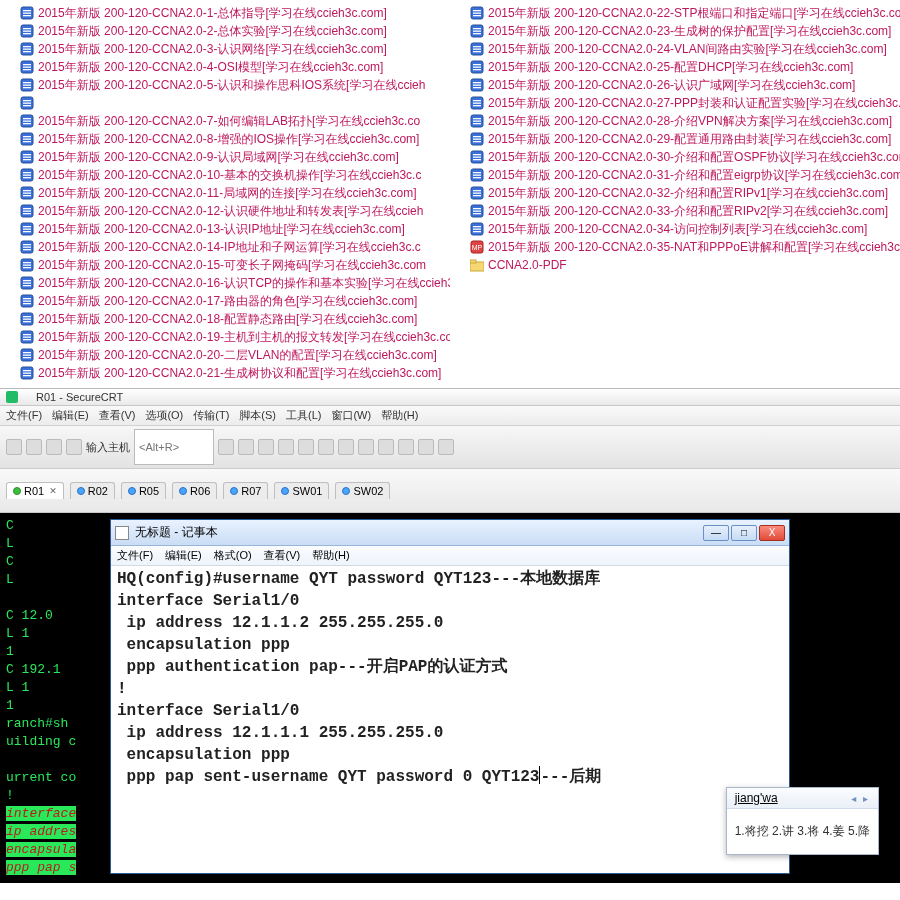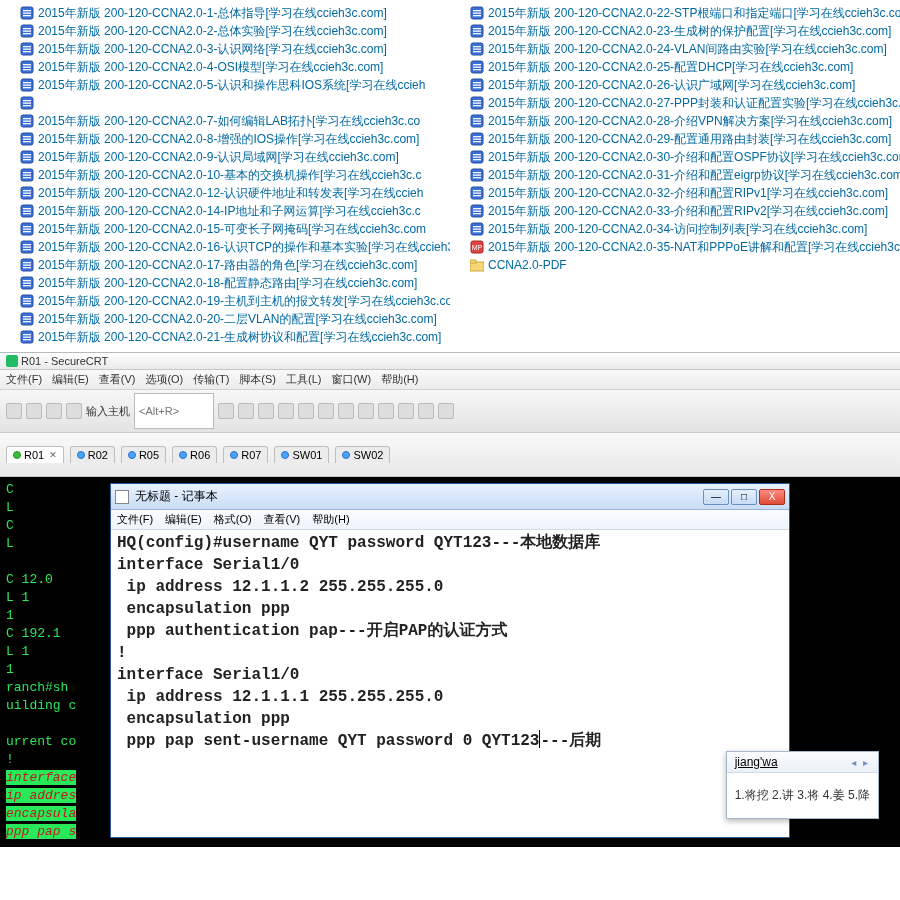--- a/index.html
+++ b/index.html
@@ -2,26 +2,26 @@
 <html><head>
 <meta charset="utf-8">
 <style>
   * { margin: 0; padding: 0; box-sizing: border-box; }
   body { font-family: "Microsoft YaHei", Arial, sans-serif; font-size: 12px; background: #fff; width: 900px; }
   .file-pane { background: #fff; padding: 4px 0 6px 0; }
   .columns { display: flex; }
   .col { width: 50%; }
   .file-item { display: flex; align-items: center; height: 18px; white-space: nowrap; overflow: hidden; cursor: default; padding-left: 20px;}
   .file-item .ficon { width: 14px; height: 14px; margin-right: 4px; flex: 0 0 14px; display:flex; align-items:center; justify-content:center;}
-  .file-item .lbl { color: #0369a1; font-size: 12px; overflow: hidden; text-overflow: clip; }
+  .file-item .lbl { color: #be185d; font-size: 12px; overflow: hidden; text-overflow: clip; }
   .folder-icon svg, .doc-icon svg, .mpp-icon svg { display:block; }
 
   
   .crt { background: #f0f0f0; border-top: 1px solid #b9b9b9; }
-  .crt-title { background: linear-gradient(#fff,#e9e9e9); border-bottom: 1px solid #c7c7c7; padding: 2px 6px; font-size: 11px; color:#333; display:flex; align-items:center; gap:3px;}
+  .crt-title { background: linear-gradient(#fff,#e9e9e9); border-bottom: 1px solid #c7c7c7; padding: 2px 6px; font-size: 11px; color:#333; display:flex; align-items:center; gap:18px;}
   .crt-title .sysicon { width:12px; height:12px; background:#2b6; border-radius:2px;}
   .crt-menu { background: linear-gradient(#f9f9f9,#ececec); border-bottom:1px solid #d0d0d0; padding: 2px 6px; font-size: 11px; display:flex; gap:10px; }
   .crt-menu span { color:#333; }
   .crt-toolbar { background: linear-gradient(#f7f7f7,#e3e3e3); border-bottom:1px solid #ccc; padding:3px 6px; display:flex; align-items:center; gap:4px; }
   .tb-btn { width:16px; height:16px; background:#ddd; border:1px solid #bbb; border-radius:2px;}
   .tb-input { font-size:11px; height:36px; border:1px solid #bbb; padding:12px 4px; width:80px; background:#fff;}
   .tb-label { font-size:11px; color:#333; }
   .crt-tabs { background:linear-gradient(#f9f9f9,#e8e8e8); border-bottom:1px solid #c8c8c8; padding:13px 6px; display:flex; gap:6px; }
   .tab { display:flex; align-items:center; gap:3px; padding:2px 6px; border:1px solid #bfbfbf; border-bottom:none; background:#fff; border-radius:3px 3px 0 0; font-size:11px; }
   .tab.inactive { background:#ececec; }
@@ -166,21 +166,43 @@
         </div>
         <div class="file-item">
           <span class="ficon doc-icon">
             <svg width="14" height="14">
               <rect x="1" y="1" width="12" height="12" rx="2" fill="#3a6fd8" stroke="#274f9e"></rect>
               <rect x="3" y="4" width="8" height="1.3" fill="#fff"></rect>
               <rect x="3" y="6.5" width="8" height="1.3" fill="#fff"></rect>
               <rect x="3" y="9" width="8" height="1.3" fill="#fff"></rect>
             </svg>
           </span>
+          <span class="lbl">2015年新版 200-120-CCNA2.0-11-局域网的连接[学习在线ccieh3c.com]</span>
+        </div>
+        <div class="file-item">
+          <span class="ficon doc-icon">
+            <svg width="14" height="14">
+              <rect x="1" y="1" width="12" height="12" rx="2" fill="#3a6fd8" stroke="#274f9e"></rect>
+              <rect x="3" y="4" width="8" height="1.3" fill="#fff"></rect>
+              <rect x="3" y="6.5" width="8" height="1.3" fill="#fff"></rect>
+              <rect x="3" y="9" width="8" height="1.3" fill="#fff"></rect>
+            </svg>
+          </span>
           <span class="lbl">2015年新版 200-120-CCNA2.0-12-认识硬件地址和转发表[学习在线ccieh</span>
+        </div>
+        <div class="file-item">
+          <span class="ficon doc-icon">
+            <svg width="14" height="14">
+              <rect x="1" y="1" width="12" height="12" rx="2" fill="#3a6fd8" stroke="#274f9e"></rect>
+              <rect x="3" y="4" width="8" height="1.3" fill="#fff"></rect>
+              <rect x="3" y="6.5" width="8" height="1.3" fill="#fff"></rect>
+              <rect x="3" y="9" width="8" height="1.3" fill="#fff"></rect>
+            </svg>
+          </span>
+          <span class="lbl">2015年新版 200-120-CCNA2.0-13-认识IP地址[学习在线ccieh3c.com]</span>
         </div>
         <div class="file-item">
           <span class="ficon doc-icon">
             <svg width="14" height="14">
               <rect x="1" y="1" width="12" height="12" rx="2" fill="#3a6fd8" stroke="#274f9e"></rect>
               <rect x="3" y="4" width="8" height="1.3" fill="#fff"></rect>
               <rect x="3" y="6.5" width="8" height="1.3" fill="#fff"></rect>
               <rect x="3" y="9" width="8" height="1.3" fill="#fff"></rect>
             </svg>
           </span>

